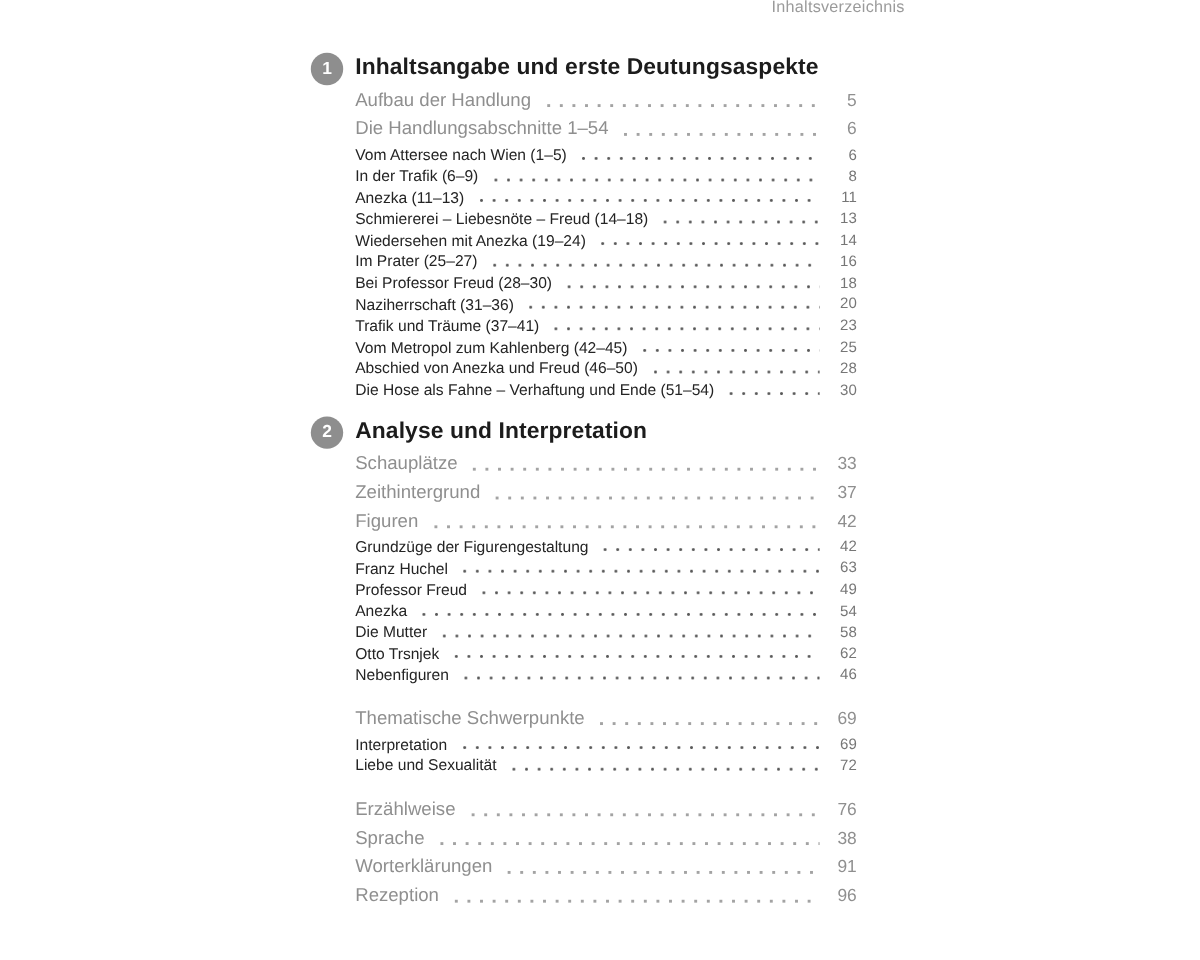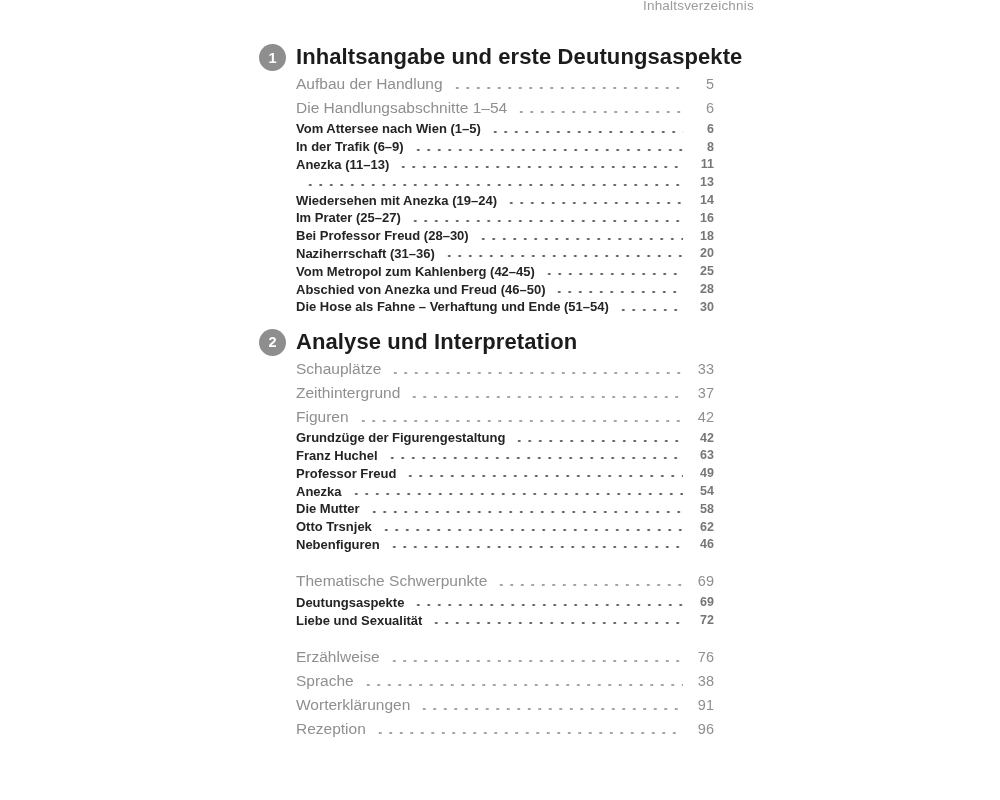--- a/index.html
+++ b/index.html
@@ -35,27 +35,27 @@
   .section.later{margin-top:15px;}
   .sec-head{position:relative;height:22px;margin-bottom:4px;}
   .badge{
     position:absolute;left:-37px;top:-2px;
     width:27px;height:27px;border-radius:50%;
     background:var(--badge-bg);color:var(--badge-text);
     font-weight:bold;font-size:14.5px;
     display:flex;align-items:center;justify-content:center;
   }
   .sec-title{
-    margin:0;font-size:22px;font-weight:600;
+    margin:0;font-size:19px;font-weight:600;
     color:var(--section-title-text);line-height:22px;
     letter-spacing:0.1px;white-space:nowrap;
   }
   .row{display:flex;align-items:center;}
   .row.sub{height:24px;font-size:15.5px;color:var(--subheading-text);}
-  .row.item{height:17.8px;font-size:13px;color:var(--entry-text);font-weight:bold;}
+  .row.item{height:17.8px;font-size:13px;color:var(--entry-text);}
   .label{white-space:nowrap;flex:none;}
   .dots{
     flex:1 1 auto;height:4px;margin:0 7px;
     transform:translateY(4px);
     background-image:radial-gradient(circle, var(--leader-dot-sub) 1.15px, rgba(0,0,0,0) 1.5px);
     background-size:10.5px 4px;
     background-position:2px 50%;
     background-repeat:repeat-x;
   }
   .row.item .dots{
@@ -97,20 +97,21 @@
           <span class="label">In der Trafik (6–9)</span>
           <span class="dots"></span>
           <span class="pnum">8</span>
         </div>
         <div class="row item">
           <span class="label">Anezka (11–13)</span>
           <span class="dots"></span>
           <span class="pnum">11</span>
         </div>
         <div class="row item">
+          <span class="label">Schmiererei – Liebesnöte – Freud (14–18)</span>
           <span class="dots"></span>
           <span class="pnum">13</span>
         </div>
         <div class="row item">
           <span class="label">Wiedersehen mit Anezka (19–24)</span>
           <span class="dots"></span>
           <span class="pnum">14</span>
         </div>
         <div class="row item">
           <span class="label">Im Prater (25–27)</span>
@@ -119,20 +120,25 @@
         </div>
         <div class="row item">
           <span class="label">Bei Professor Freud (28–30)</span>
           <span class="dots"></span>
           <span class="pnum">18</span>
         </div>
         <div class="row item">
           <span class="label">Naziherrschaft (31–36)</span>
           <span class="dots"></span>
           <span class="pnum">20</span>
+        </div>
+        <div class="row item">
+          <span class="label">Trafik und Träume (37–41)</span>
+          <span class="dots"></span>
+          <span class="pnum">23</span>
         </div>
         <div class="row item">
           <span class="label">Vom Metropol zum Kahlenberg (42–45)</span>
           <span class="dots"></span>
           <span class="pnum">25</span>
         </div>
         <div class="row item">
           <span class="label">Abschied von Anezka und Freud (46–50)</span>
           <span class="dots"></span>
           <span class="pnum">28</span>
@@ -198,21 +204,21 @@
           <span class="dots"></span>
           <span class="pnum">46</span>
         </div>
         <div class="spacer"></div>
         <div class="row sub">
           <span class="label">Thematische Schwerpunkte</span>
           <span class="dots"></span>
           <span class="pnum">69</span>
         </div>
         <div class="row item">
-          <span class="label">Deutungsaspekte</span>
+          <span class="label">Interpretation</span>
           <span class="dots"></span>
           <span class="pnum">69</span>
         </div>
         <div class="row item">
           <span class="label">Liebe und Sexualität</span>
           <span class="dots"></span>
           <span class="pnum">72</span>
         </div>
         <div class="spacer"></div>
         <div class="row sub">

